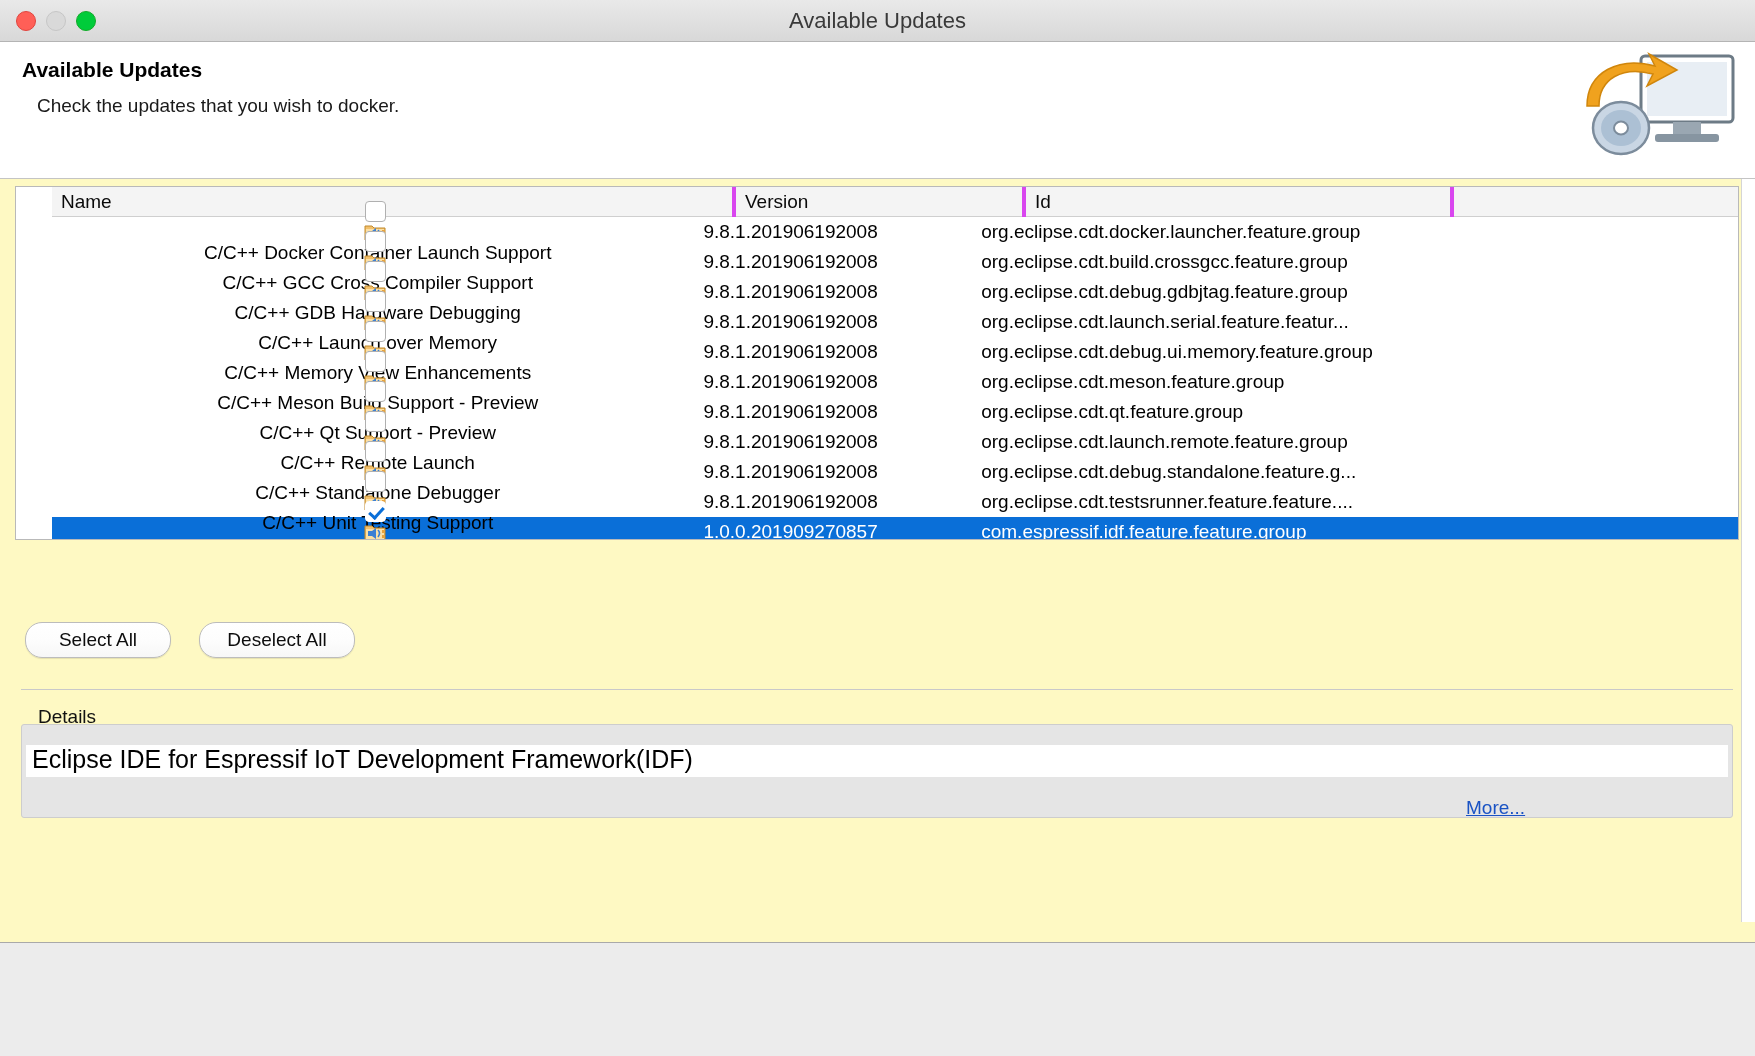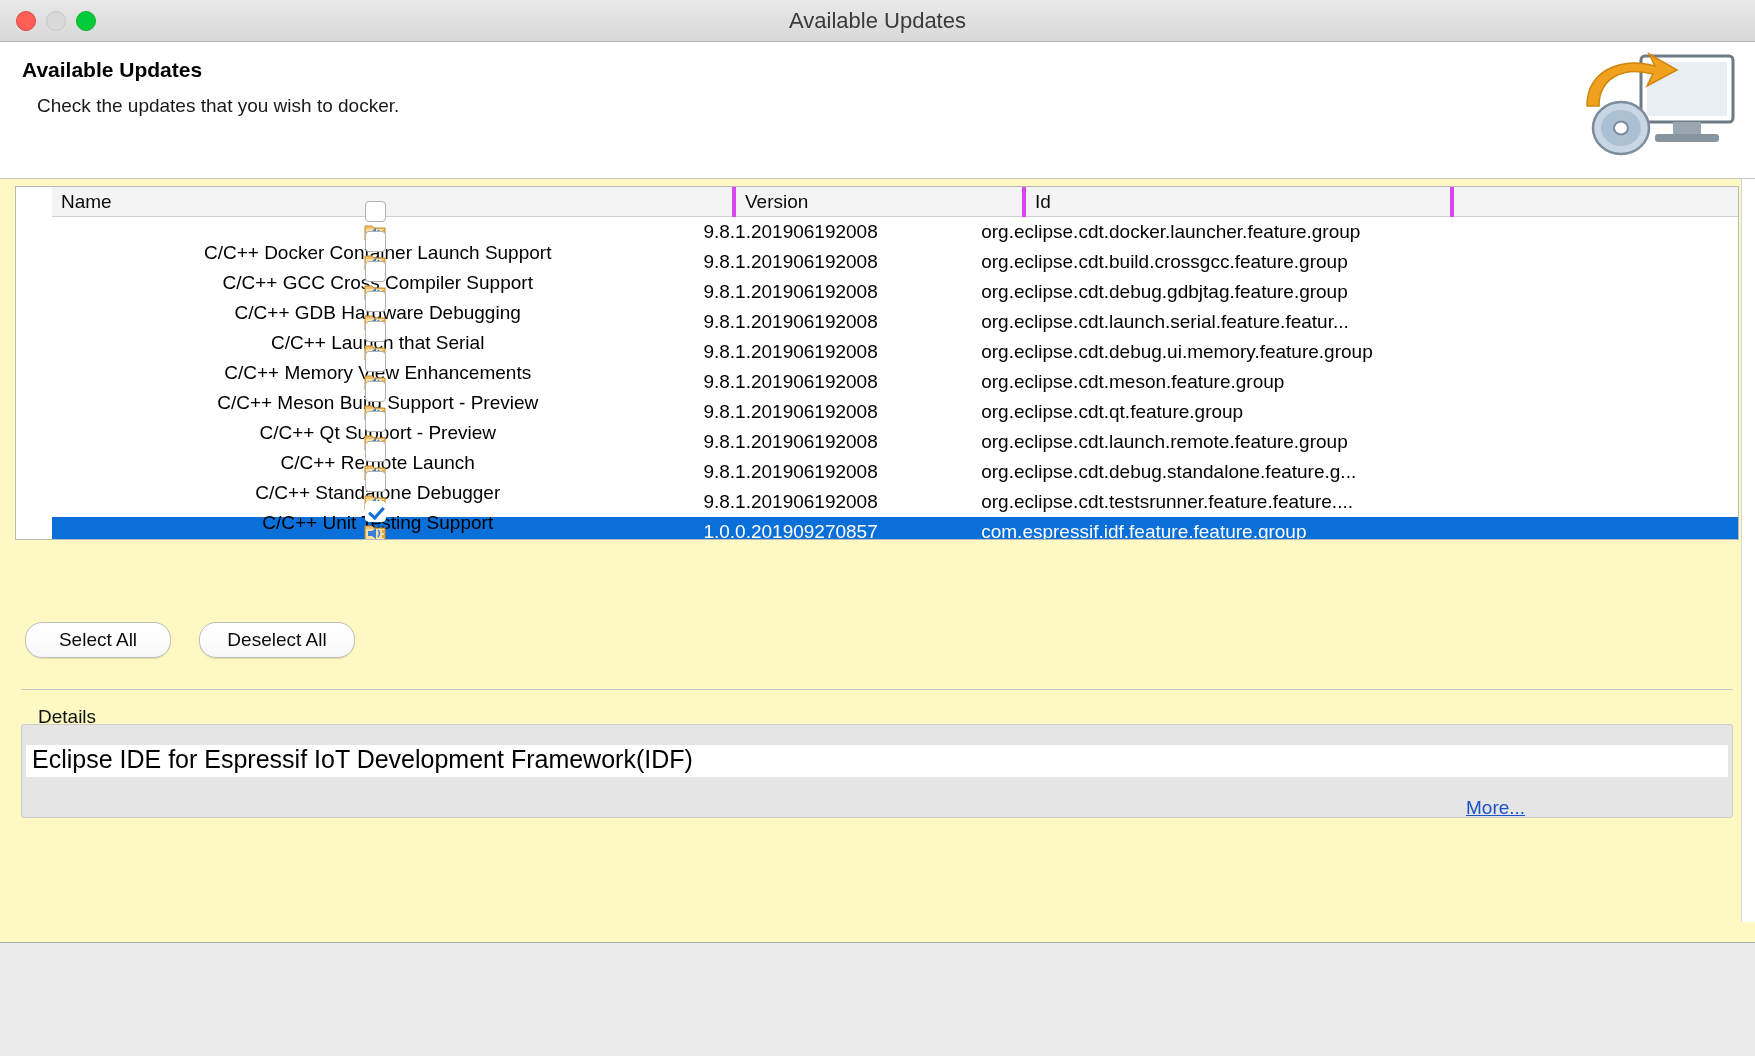--- a/index.html
+++ b/index.html
@@ -358,21 +358,21 @@
           <div class="cell cell-name">
             <span class="checkbox"></span>
             <span class="feature-icon"><svg width="22" height="20" viewBox="0 0 22 20">
                 <path d="M1 4 h7 l2 2 h11 v12 h-20 z" fill="#f3c06b" stroke="#c08a2e" stroke-width="1"></path>
                 <path d="M2 7 h18 v10 h-18 z" fill="#fbe0a6"></path>
                 <path d="M4 9 l4 0 l4 -3 v11 l-4 -3 l-4 0 z" fill="#3b7fd4"></path>
                 <path d="M14 8 q3 3 0 7" fill="none" stroke="#3b7fd4" stroke-width="1.6"></path>
                 <rect x="18" y="8" width="3" height="3" fill="#e8a33d"></rect>
                 <rect x="18" y="13" width="3" height="3" fill="#e8a33d"></rect>
               </svg></span>
-            <span class="name-text">C/C++ Launch that Serial</span>
+            <span class="name-text">C/C++ Launch over Memory</span>
           </div>
           <div class="cell cell-version">9.8.1.201906192008</div>
           <div class="cell cell-id">org.eclipse.cdt.launch.serial.feature.featur...</div>
         </div>
         <div class="row">
           <div class="cell cell-name">
             <span class="checkbox"></span>
             <span class="feature-icon"><svg width="22" height="20" viewBox="0 0 22 20">
                 <path d="M1 4 h7 l2 2 h11 v12 h-20 z" fill="#f3c06b" stroke="#c08a2e" stroke-width="1"></path>
                 <path d="M2 7 h18 v10 h-18 z" fill="#fbe0a6"></path>

